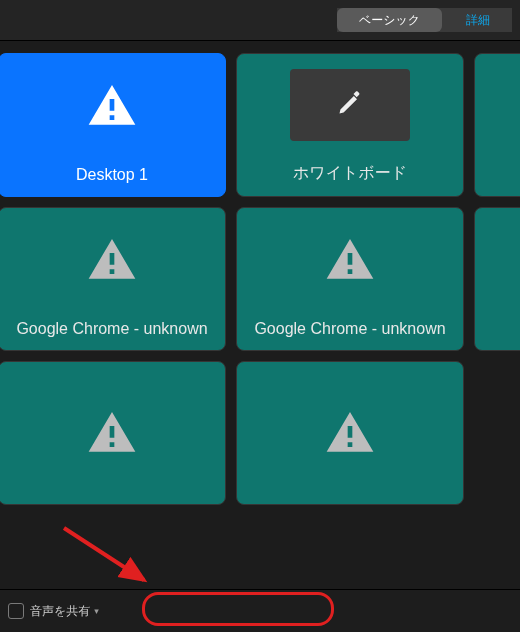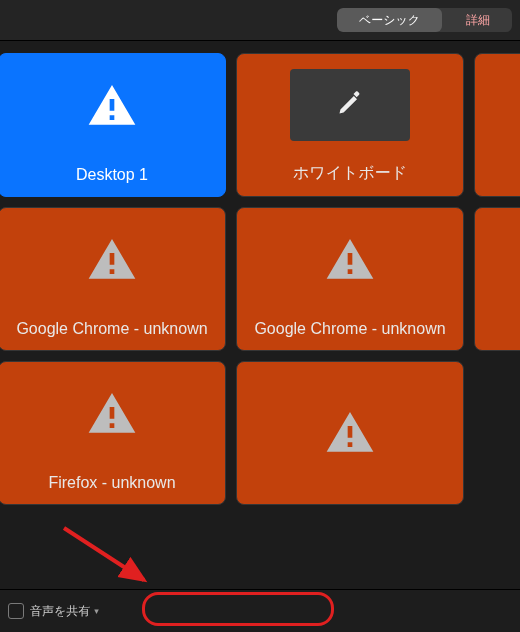--- a/index.html
+++ b/index.html
@@ -24,53 +24,53 @@
     align-items: center;
     padding: 0 8px;
     background: #242424;
     border-bottom: 1px solid #000;
   }
   .tabswitch {
     margin-left: auto;
     margin-right: 0;
     display: flex;
     background: #3a3a3a;
-    border-radius: 6px;
+    border-radius: 0;
     height: 24px;
     overflow: hidden;
   }
   .tabswitch .tab {
     padding: 0 22px;
     font-size: 12px;
     line-height: 24px;
     color: #c8c8c8;
     cursor: pointer;
   }
   .tabswitch .tab.active {
     background: #5a5a5a;
     color: #fff;
     border-radius: 6px;
   }
   .tabswitch .tab.inactive {
-    color: #fca5a5;
+    color: #0ea5e9;
     padding-left: 24px;
   }
 
   .grid {
     padding: 12px 0 0 0;
     display: grid;
     grid-template-columns: repeat(3, 228px);
     grid-auto-rows: 144px;
     gap: 10px;
     width: 100%;
     box-sizing: border-box;
     margin-left: -2px;
   }
   .tile {
-    background: #c2410c;
+    background: #0f766e;
     border: 1px solid #353535;
     border-radius: 8px;
     display: flex;
     flex-direction: column;
     align-items: center;
     justify-content: center;
     cursor: pointer;
     box-sizing: border-box;
     overflow: hidden;
   }
@@ -228,21 +228,20 @@
       </div>
 
     </div>
 
     <div class="tile">
       <div class="thumb warn-icon">
         <svg viewBox="0 0 24 24">
             <path d="M12 3 L22 20 H2 Z M11 9v5h2V9h-2zm0 7v2h2v-2h-2z"></path>
           </svg>
       </div>
-      <div class="label">Firefox - unknown</div>
     </div>
 
     <div class="tile">
       <div class="thumb warn-icon">
         <svg viewBox="0 0 24 24">
             <path d="M12 3 L22 20 H2 Z M11 9v5h2V9h-2zm0 7v2h2v-2h-2z"></path>
           </svg>
       </div>
     </div>
 

